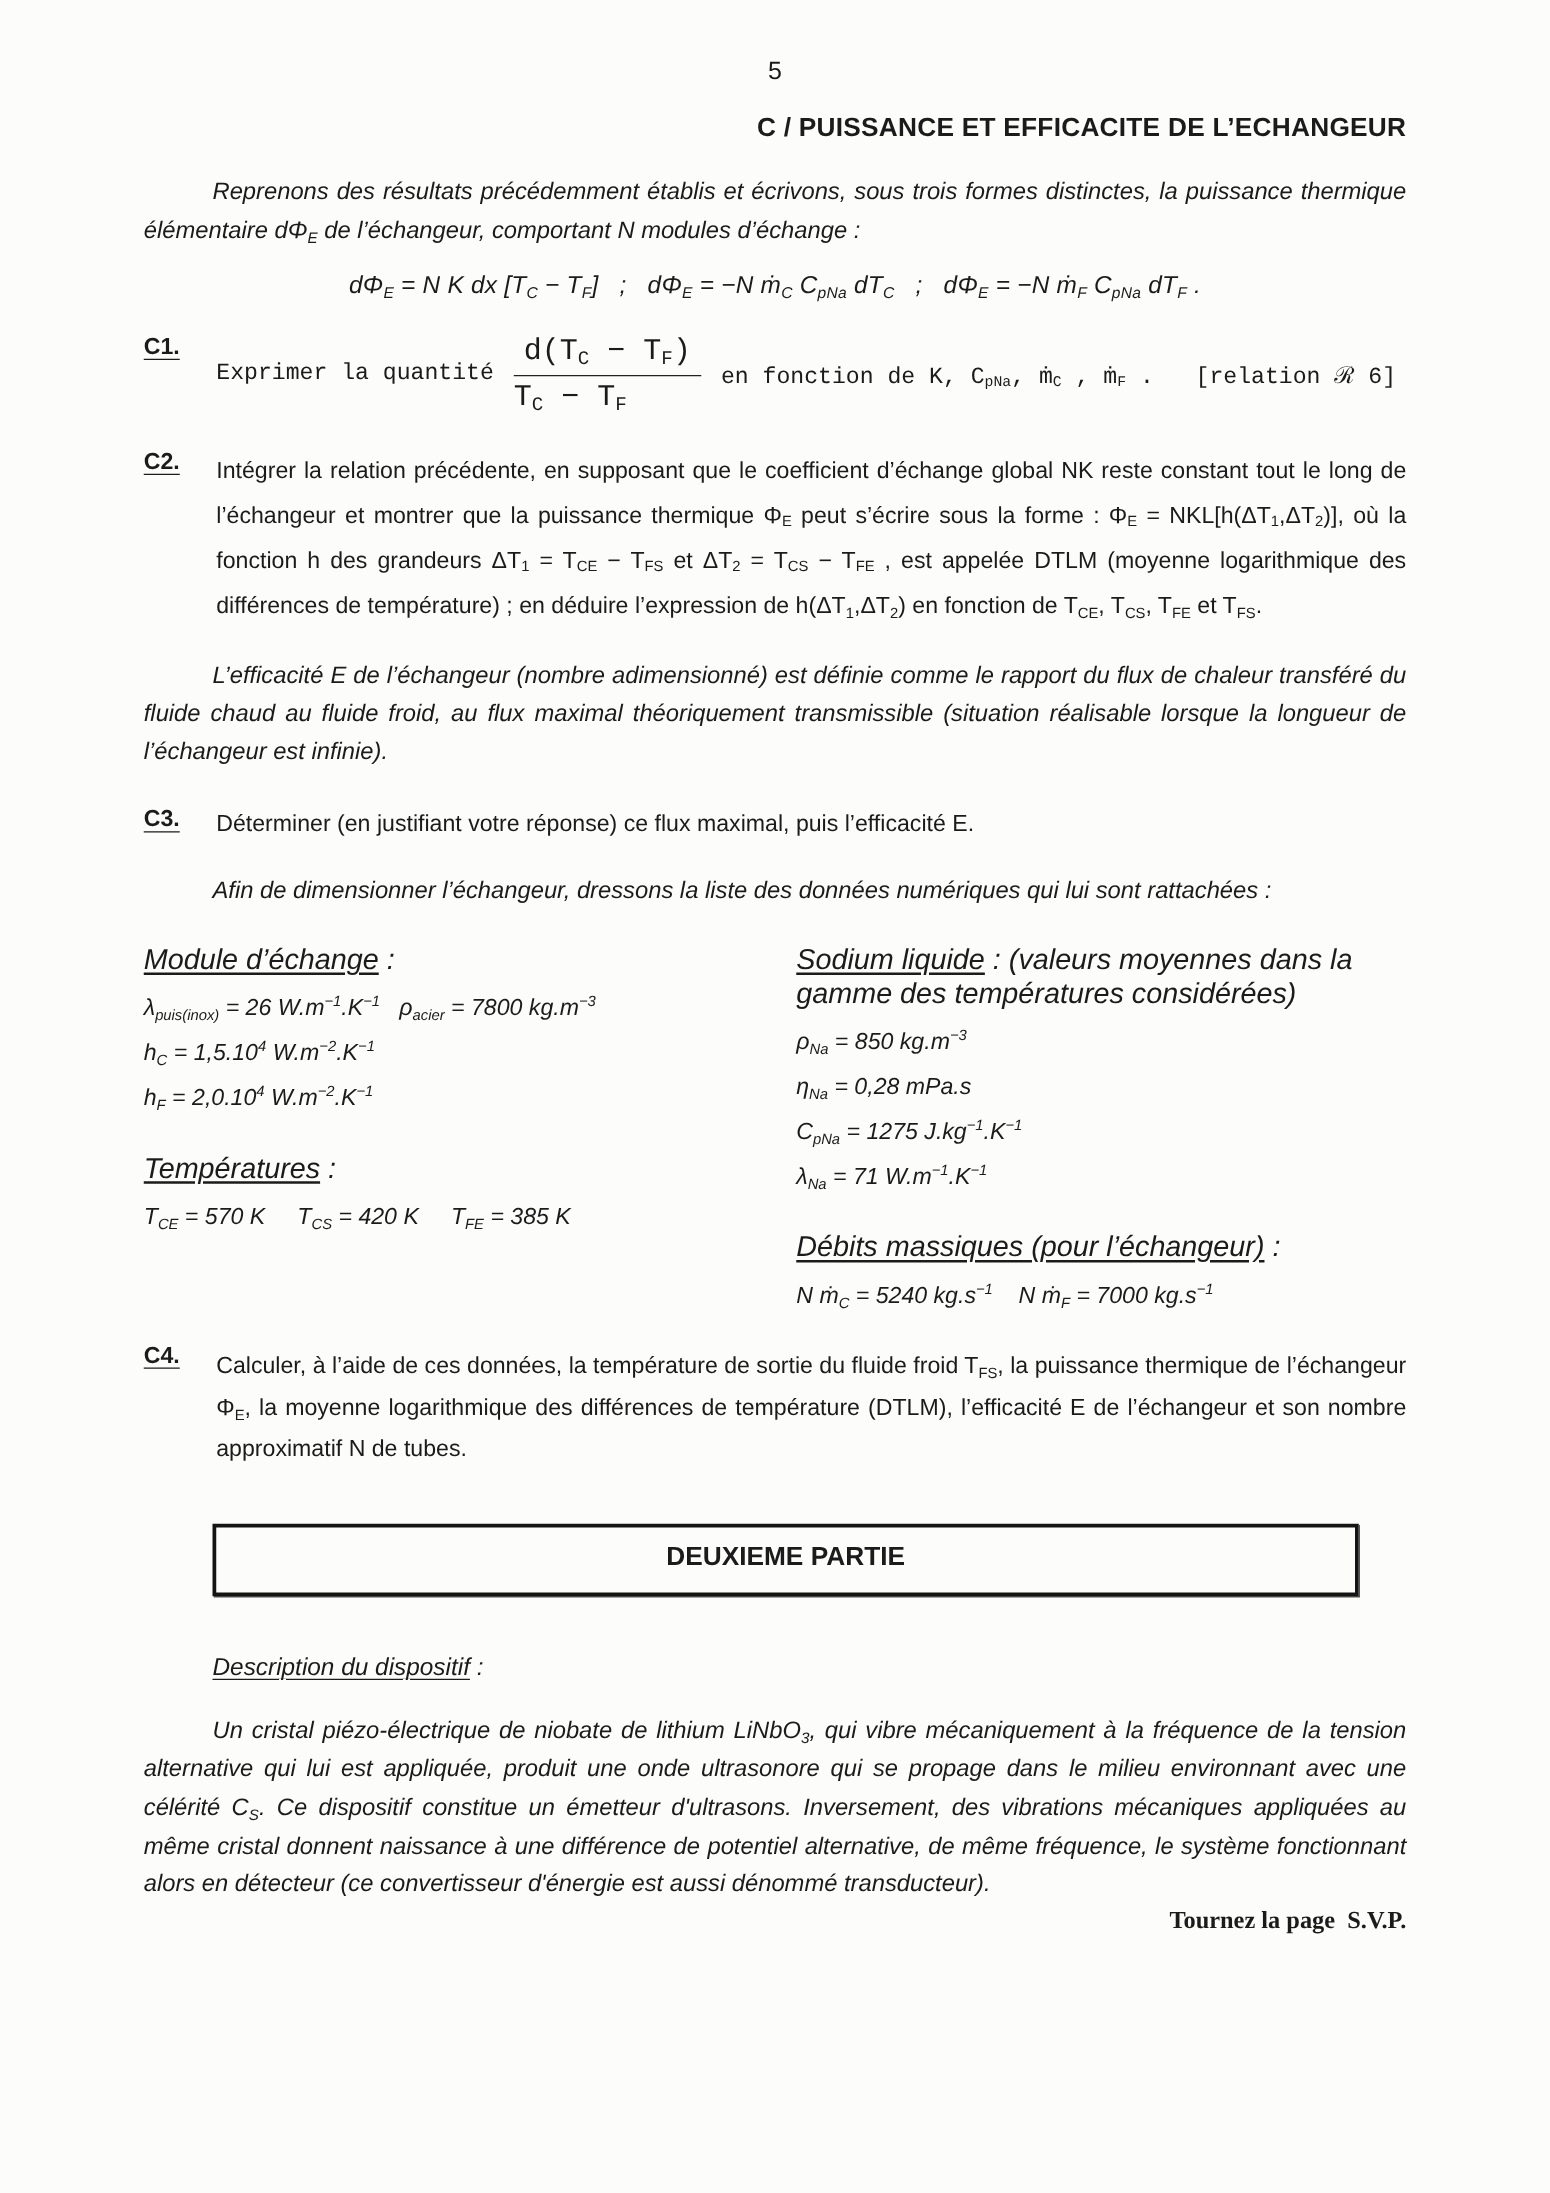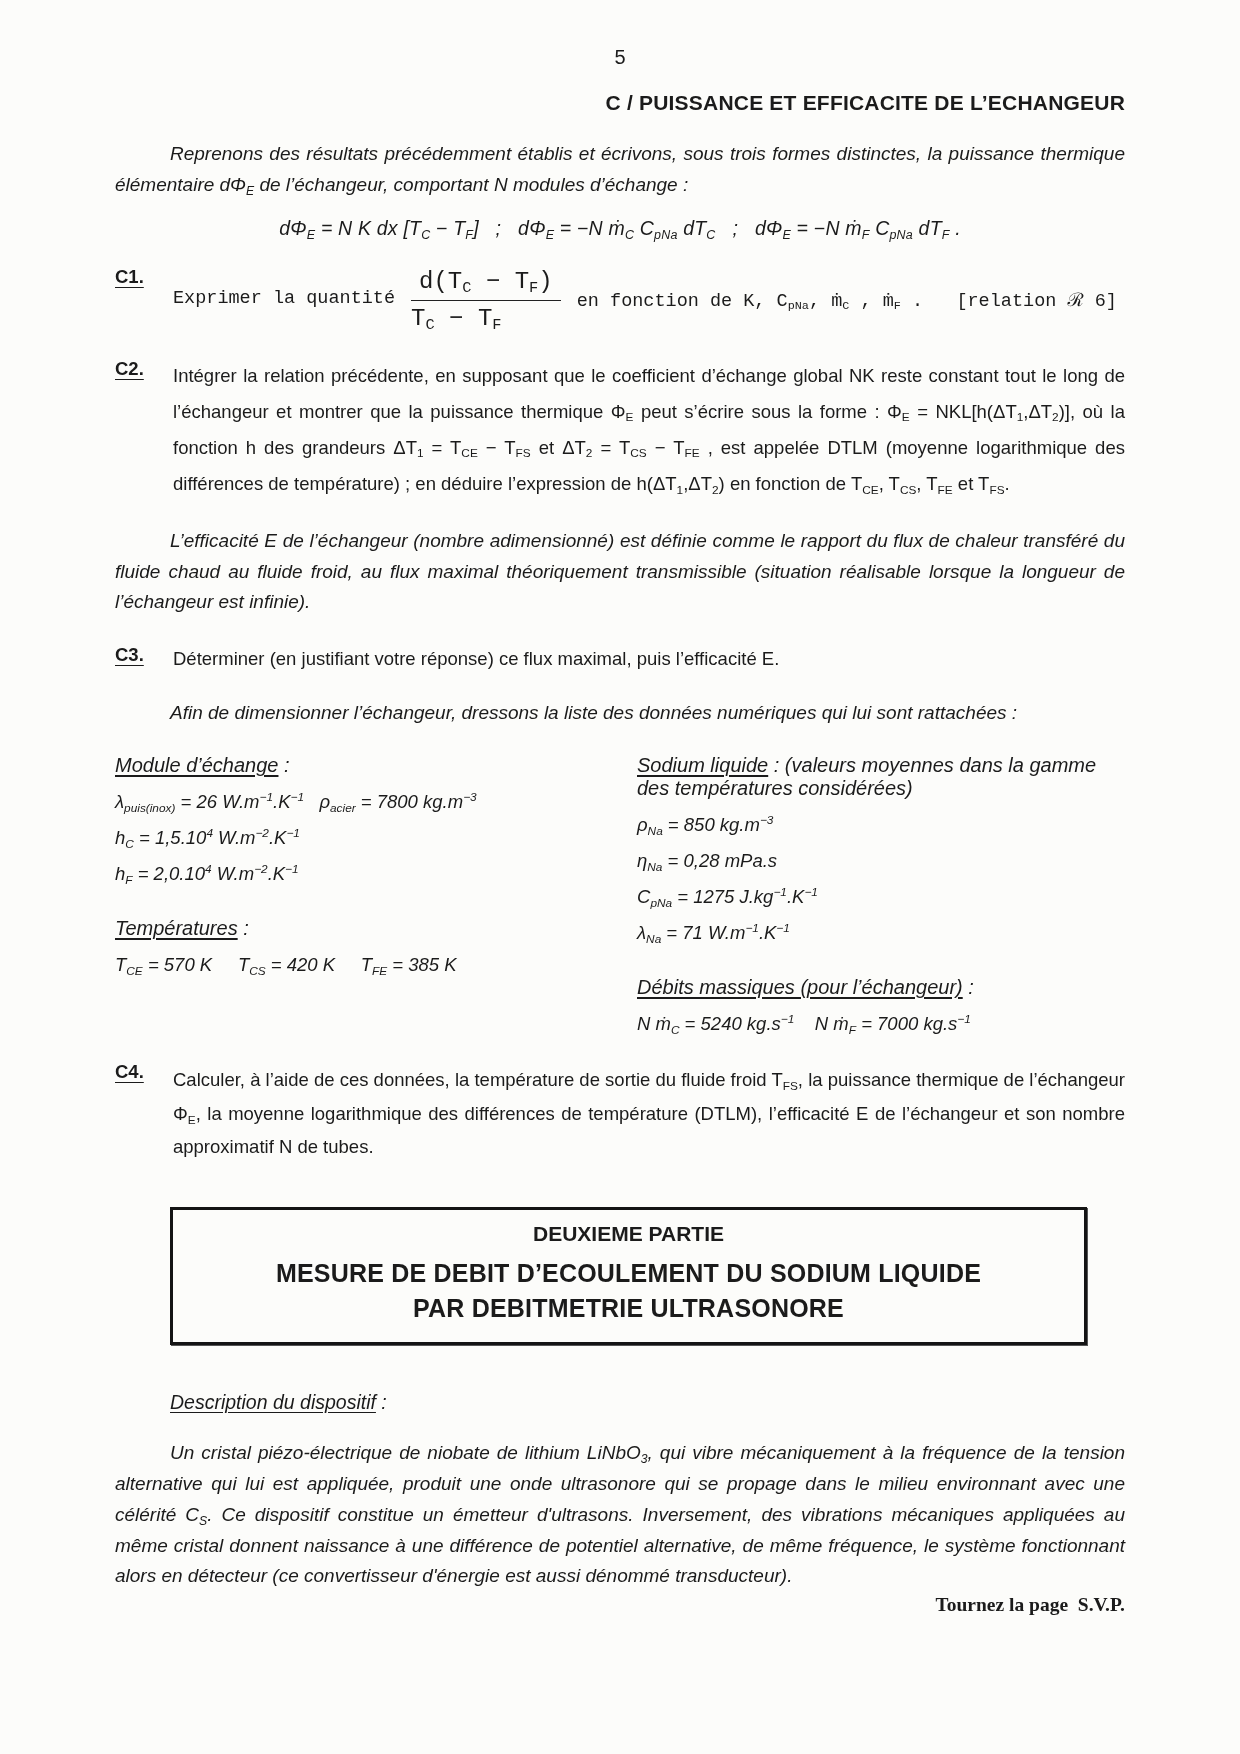--- a/index.html
+++ b/index.html
@@ -26,21 +26,21 @@
   .q-c2 .qbody { line-height:1.95; }
   .q-c3 .qbody { line-height:1.6; }
   .q-c4 .qbody { line-height:1.8; margin-top:2px; }
 
   .frac { display:inline-block; text-align:left; margin:0 6px; font-size:24px; }
   .frac .num { display:block; border-bottom:1.6px solid #222; padding:2px 8px 5px 8px; }
   .frac .den { display:block; padding-top:4px; }
 
   .datasheet { display:flex; gap:34px; margin-top:26px; font-style:italic; }
   .ds-col { flex:1; font-size:18.5px; }
-  .ds-heading { font-size:20px; margin-top:0; }
+  .ds-heading { font-size:23px; margin-top:0; }
   .ds-heading.second { margin-top:32px; }
   .ds-line { margin-top:14px; }
 
   .part-box {
     border:3px solid #141414; margin:44px 38px 0 55px; padding:12px 14px 16px 14px;
     text-align:center; box-shadow:1px 1px 0 #555;
   }
   .box-kicker { font-weight:bold; font-size:21px;text-align:center; }
   .box-title { font-weight:bold; font-size:25px; line-height:1.4; margin-top:10px; letter-spacing:0.2px; }
 
@@ -109,24 +109,20 @@
     </div>
   </div>
 
   <div class="question q-c4">
     <span class="qlabel">C4.</span>
     <div class="qbody">Calculer, à l’aide de ces données, la température de sortie du fluide froid T<sub>FS</sub>, la puissance thermique de l’échangeur Φ<sub>E</sub>, la moyenne logarithmique des différences de température (DTLM), l’efficacité E de l’échangeur et son nombre approximatif N de tubes.</div>
   </div>
 
   <div class="part-box">
     <div class="box-kicker">DEUXIEME PARTIE</div>
-    <div class="box-title">
-      <div>MESURE DE DEBIT D’ECOULEMENT DU SODIUM LIQUIDE</div>
-      <div>PAR DEBITMETRIE ULTRASONORE</div>
-    </div>
   </div>
 
   <p class="desc-heading"><u>Description du dispositif</u> :</p>
 
   <p class="para">Un cristal piézo-électrique de niobate de lithium LiNbO<sub>3</sub>, qui vibre mécaniquement à la fréquence de la tension alternative qui lui est appliquée, produit une onde ultrasonore qui se propage dans le milieu environnant avec une célérité C<sub>S</sub>. Ce dispositif constitue un émetteur d'ultrasons. Inversement, des vibrations mécaniques appliquées au même cristal donnent naissance à une différence de potentiel alternative, de même fréquence, le système fonctionnant alors en détecteur (ce convertisseur d'énergie est aussi dénommé transducteur).</p>
 
   <div class="footer">Tournez la page &nbsp;S.V.P.</div>
 
 </div>
 

